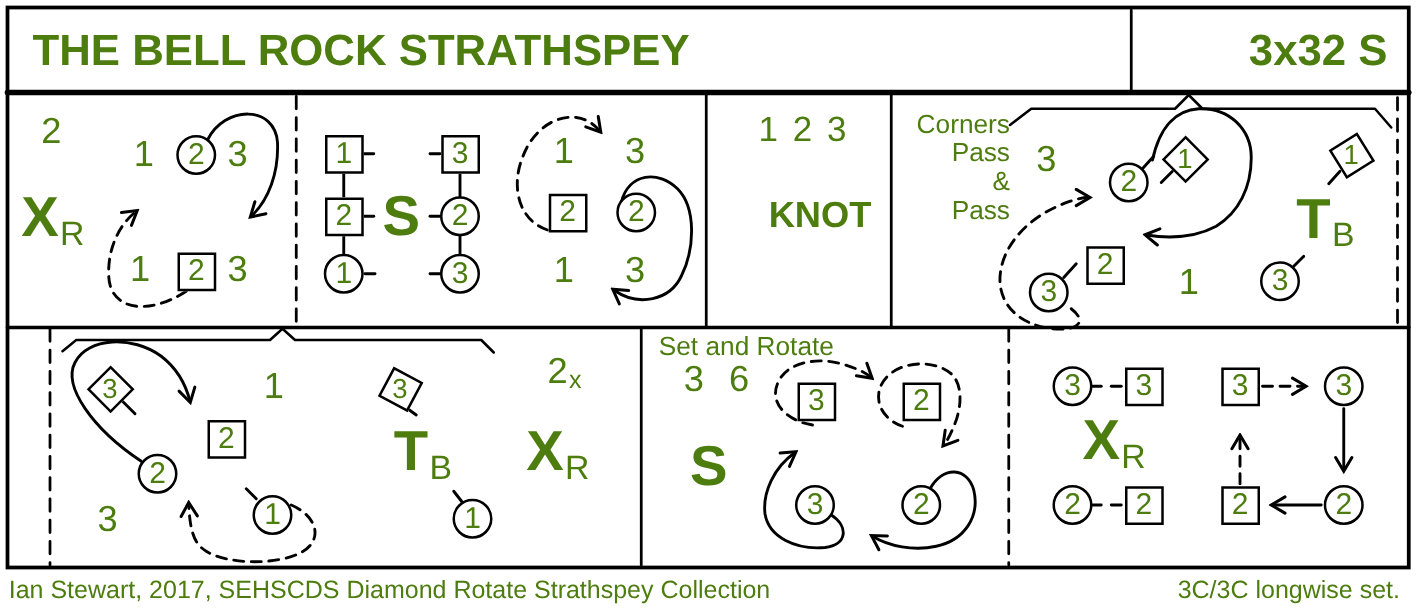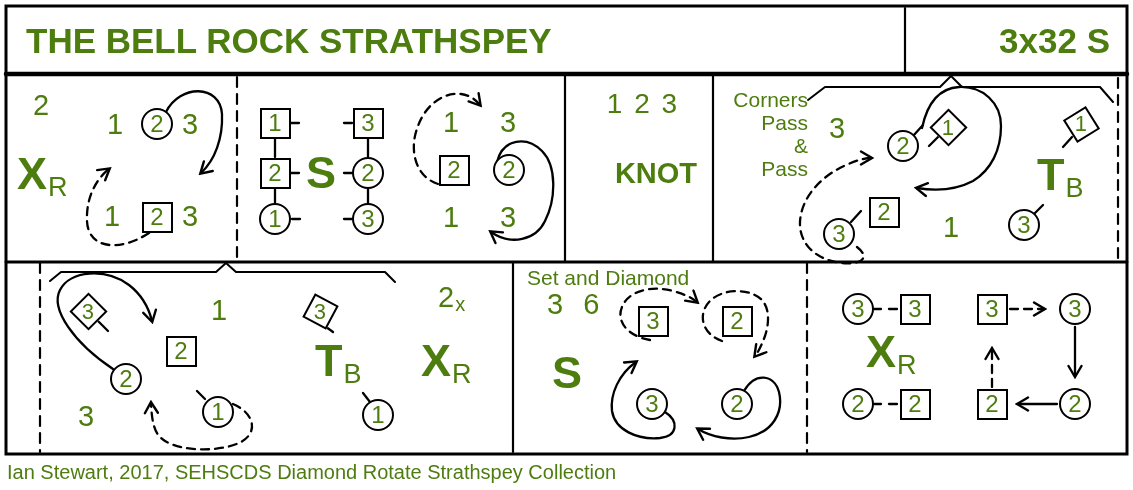--- a/index.html
+++ b/index.html
@@ -228,21 +228,21 @@
       <span class="s">R</span>
   </div>
   <div class="code small2" style="left:438px;top:283px;">
     <span class="c">2</span>
       <span class="s">x</span>
   </div>
   <div class="mk ck" style="left:378px;top:415px;">
       <span>1</span>
     </div>
 
-  <div class="lbl" style="left:527px;top:266px;font-size:21px;">Set and Diamond</div>
+  <div class="lbl" style="left:527px;top:266px;font-size:21px;">Set and Rotate</div>
   <div class="lbl num" style="left:547px;top:288px;letter-spacing:6px;">3 6</div>
   <div class="code" style="left:552px;top:350px;">
     <span class="c">S</span>
   </div>
   <div class="mk bx" style="left:653px;top:321px;">
       <span>3</span>
     </div>
   <div class="mk bx" style="left:737px;top:321px;">
       <span>2</span>
     </div>
@@ -276,14 +276,15 @@
       <span>3</span>
     </div>
   <div class="mk bx" style="left:992px;top:404px;">
       <span>2</span>
     </div>
   <div class="mk ck" style="left:1075px;top:404px;">
       <span>2</span>
     </div>
 
   <div class="lbl foot" style="left:7px;top:461px;">Ian Stewart, 2017, SEHSCDS Diamond Rotate Strathspey Collection</div>
+  <div class="lbl foot" style="right:13px;top:461px;">3C/3C longwise set.</div>
 
 </div>
 
 </body></html>

